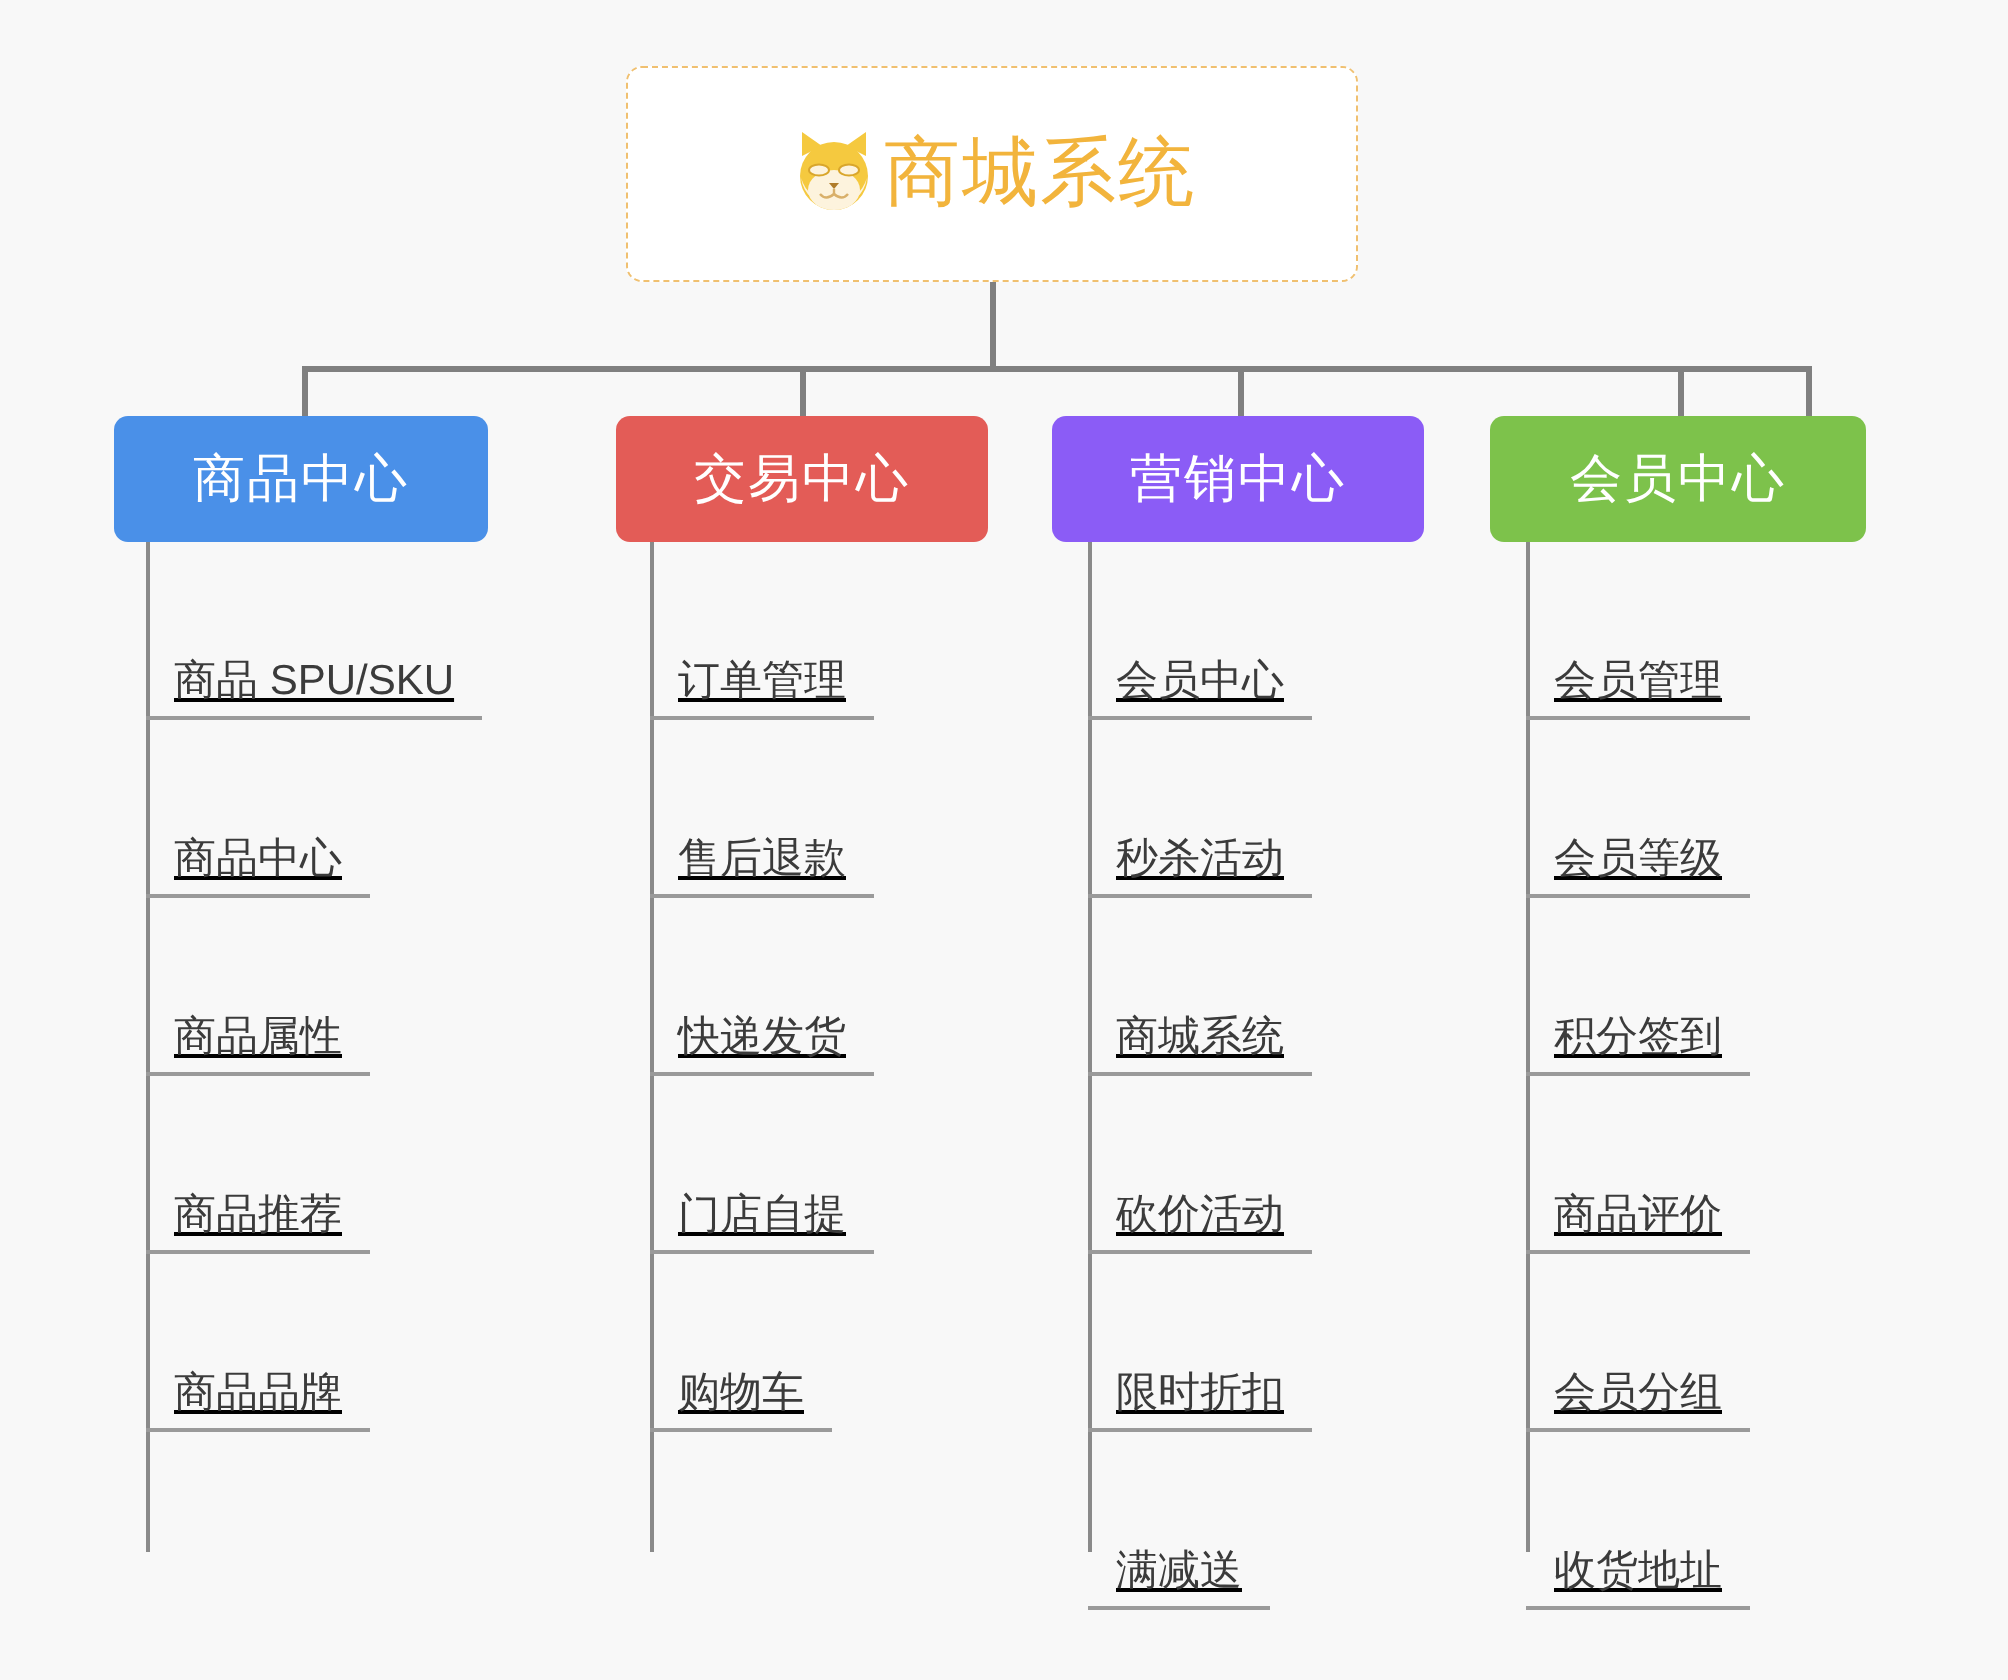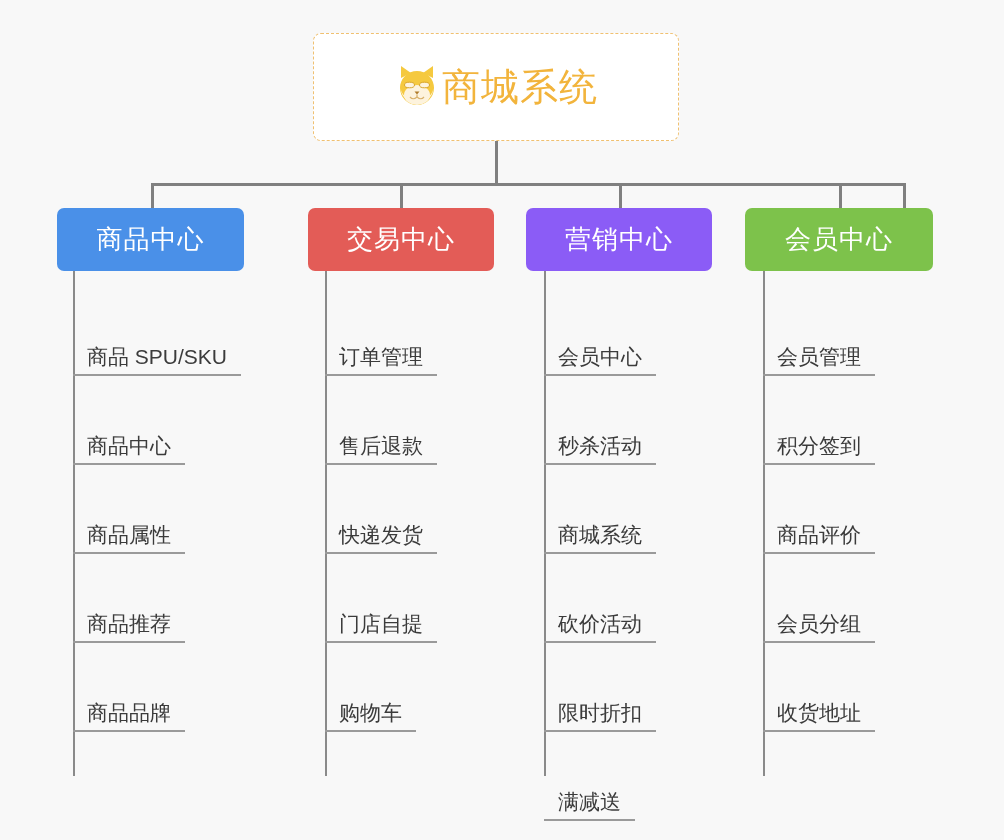--- a/index.html
+++ b/index.html
@@ -94,22 +94,23 @@
   
   .trunk {
     position: absolute;
     top: 63px;
     width: 2px;
     background: #8a8a8a;
   }
 
   .leaves {
     position: relative;
-    margin-top: 16px;
+    margin-top: 0;
     padding-top: 0;
+    text-decoration: underline;
   }
   .leaf {
     position: relative;
     height: 89px;
     display: flex;
     align-items: flex-end;
   }
   .leaf-label {
     display: inline-block;
     font-size: 21px;
@@ -268,20 +269,23 @@
     <div class="drop"></div>
     <div class="cat-box">
       <span>会员中心</span>
     </div>
     <div class="trunk"></div>
     <div class="leaves">
       <div class="leaf">
           <span class="leaf-label">会员管理</span>
         </div>
       <div class="leaf">
+          <span class="leaf-label">会员等级</span>
+        </div>
+      <div class="leaf">
           <span class="leaf-label">积分签到</span>
         </div>
       <div class="leaf">
           <span class="leaf-label">商品评价</span>
         </div>
       <div class="leaf">
           <span class="leaf-label">会员分组</span>
         </div>
       <div class="leaf">
           <span class="leaf-label">收货地址</span>

